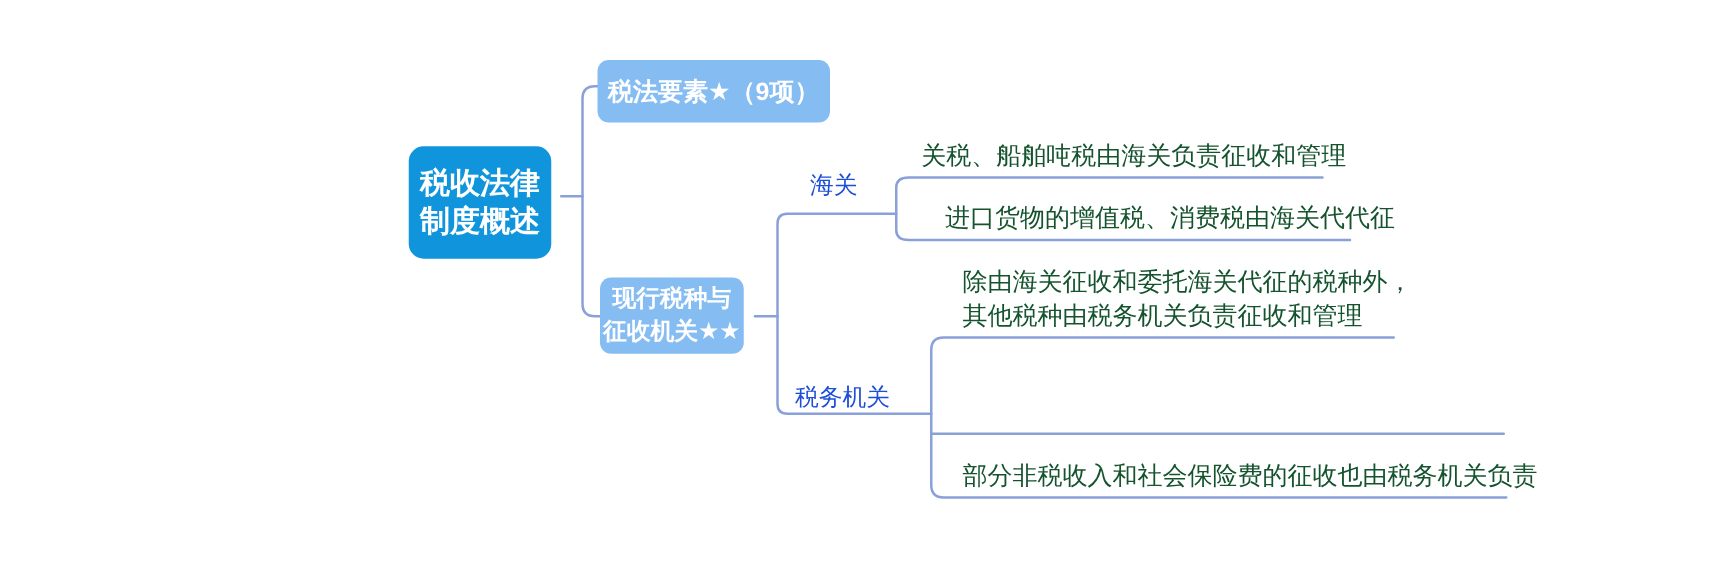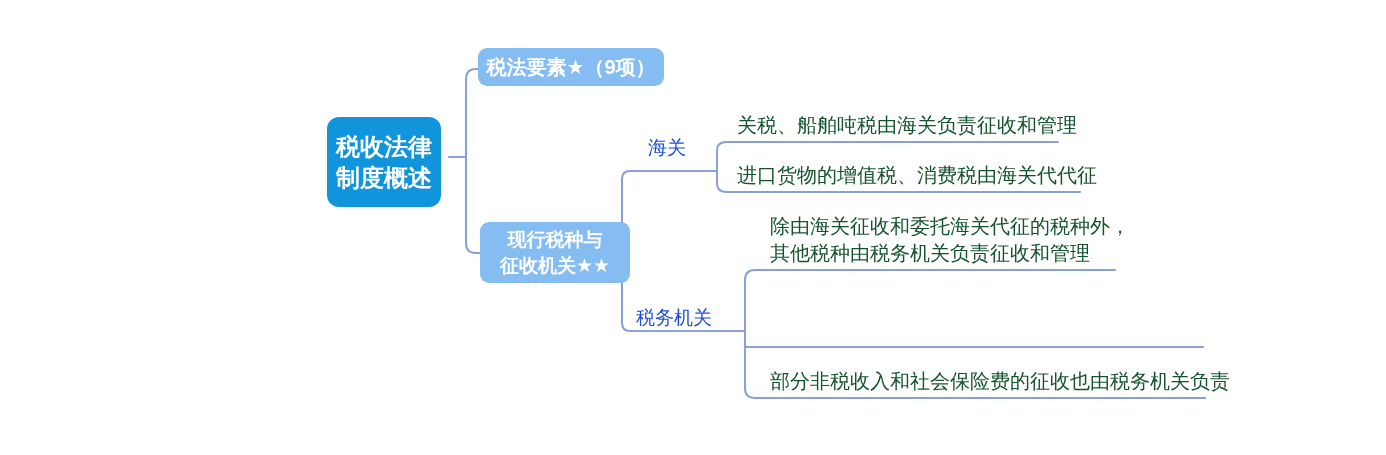--- a/index.html
+++ b/index.html
@@ -22,25 +22,25 @@
   }
   .root{
     left:327px;top:117px;width:114px;height:90px;
     background:#1094DB;border-radius:12px;
     font-size:24px;line-height:31px;
   }
   .branch{
     background:#85BCF2;border-radius:9px;
   }
   .branch-1{
-    left:478px;top:48px;width:186px;height:38px;
+    left:478px;top:48px;width:186px;height:50px;
     font-size:20px;
   }
   .branch-2{
-    left:480px;top:222px;width:150px;height:61px;
+    left:480px;top:222px;width:115px;height:61px;
     font-size:19px;line-height:26px;
   }
   .sublabel{
     position:absolute;
     color:#1d4ed8;font-size:19px;
     white-space:pre-line;
   }
   .leaf{
     position:absolute;
     color:#14532d;font-size:20px;line-height:27px;
@@ -76,21 +76,21 @@
 
   <div class="node branch branch-1">税法要素★（9项）</div>
 
   <div class="node branch branch-2">现行税种与
 征收机关★★</div>
 
   <div class="sublabel" style="left:648px;top:135px;">海关</div>
 
   <div class="leaf" style="left:737px;top:112px;">关税、船舶吨税由海关负责征收和管理</div>
 
-  <div class="leaf" style="left:737px;top:162px;">进口货物的增值税、消费税由海关代代征</div>
+  <div class="leaf" style="left:756px;top:162px;">进口货物的增值税、消费税由海关代代征</div>
 
   <div class="sublabel" style="left:636px;top:305px;">税务机关</div>
 
   <div class="leaf" style="left:770px;top:213px;">除由海关征收和委托海关代征的税种外，
 其他税种由税务机关负责征收和管理</div>
 
 
   <div class="leaf" style="left:770px;top:368px;">部分非税收入和社会保险费的征收也由税务机关负责</div>
 
 </div>

